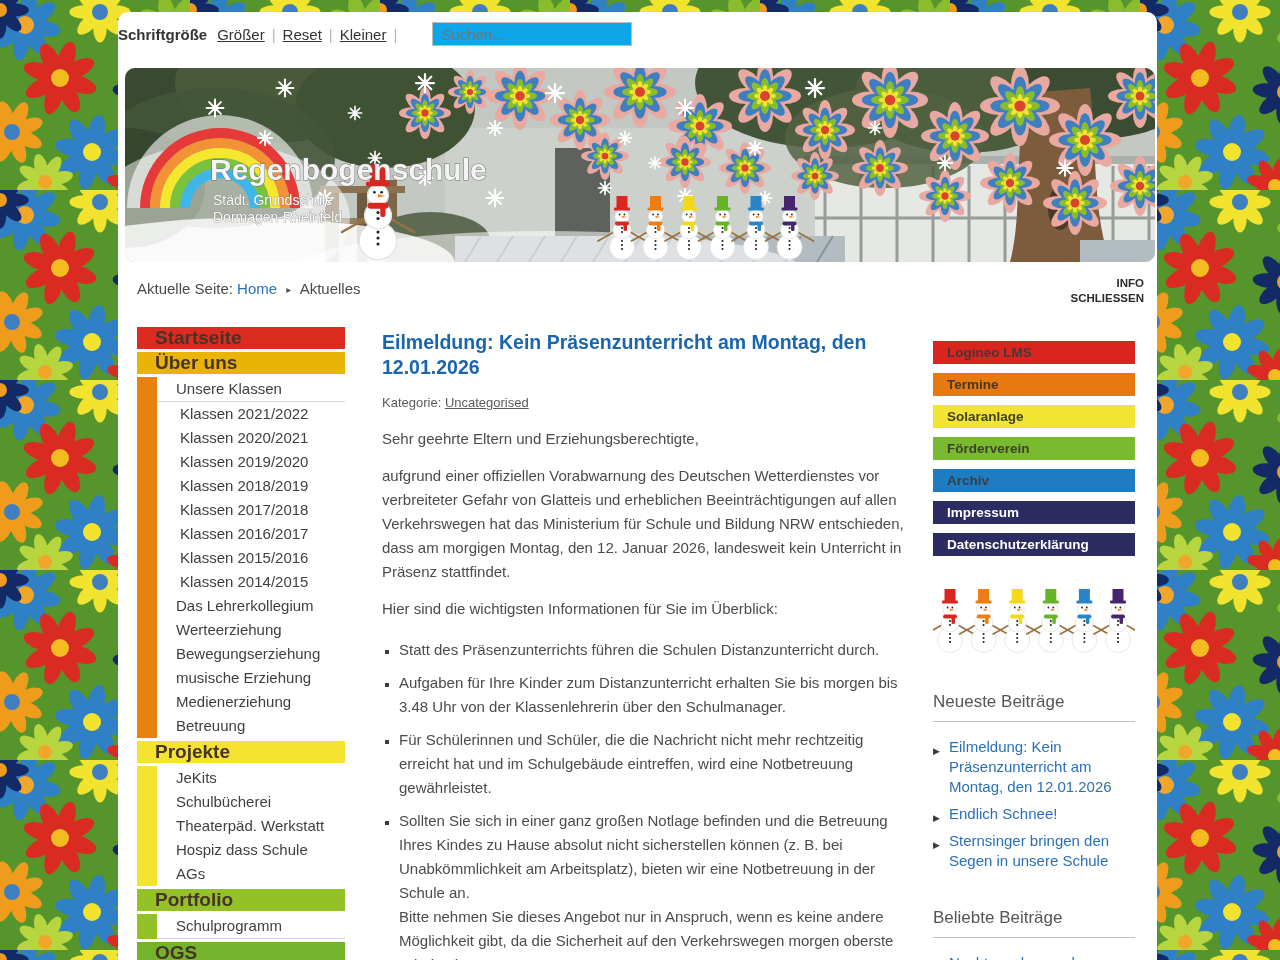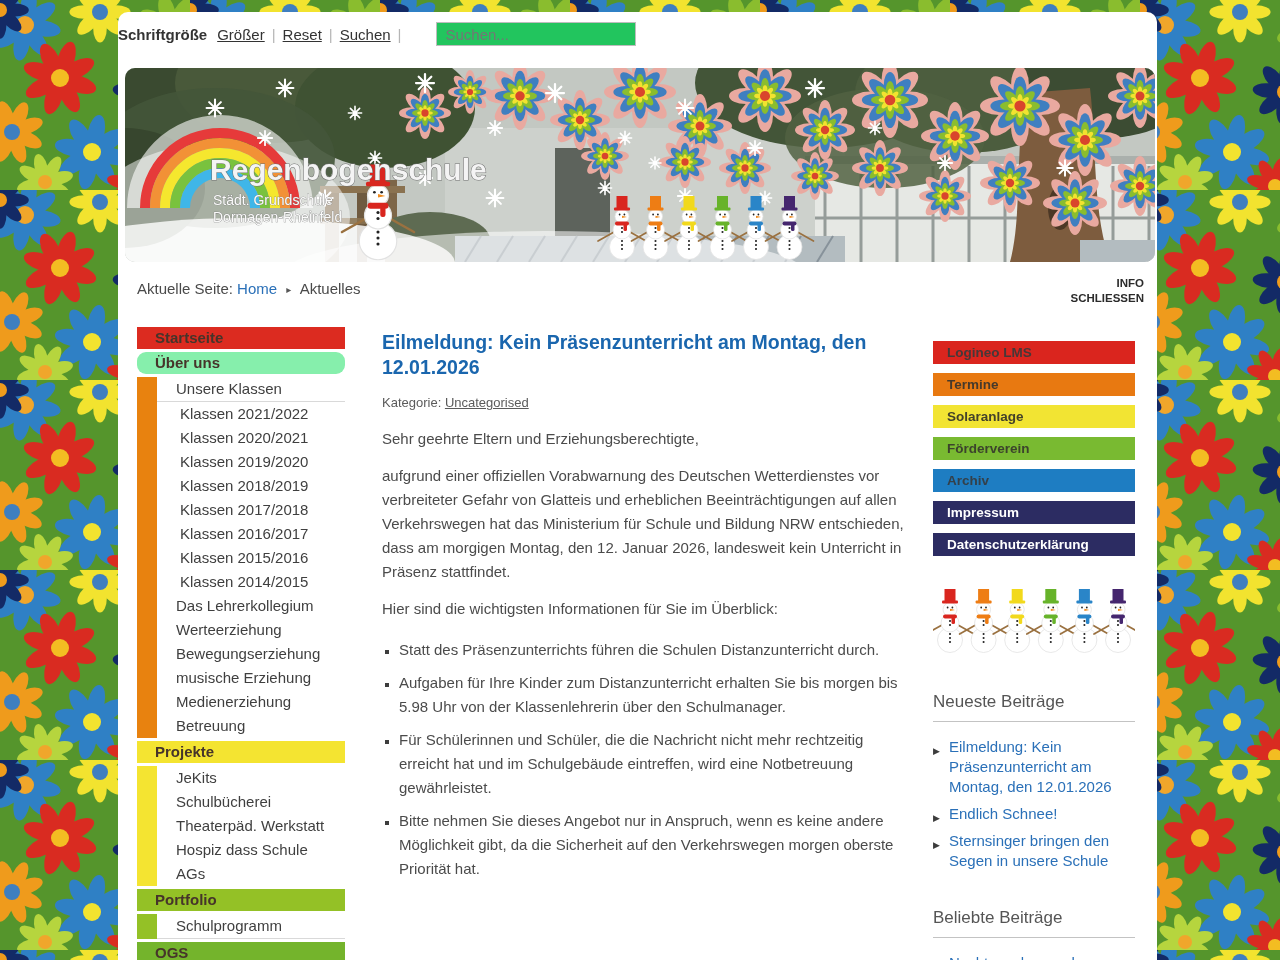--- a/index.html
+++ b/index.html
@@ -8,39 +8,39 @@
   #bg{position:absolute;inset:0;z-index:0}
   #card{position:absolute;left:118px;top:12px;width:1039px;height:948px;background:#fff;
         border-radius:10px 10px 0 0;z-index:1;overflow:hidden}
 
   
   #topbar{position:absolute;top:9px;left:0;right:17px;height:26px;display:flex;
           justify-content:flex-start;align-items:center;font-size:15px;color:#333}
   #topbar .lbl{font-weight:bold;margin-right:10px}
   #topbar a{color:#333;text-decoration:underline;cursor:pointer}
   #topbar .sep{color:#b5b5b5;margin:0 7px}
-  #search{width:182px;height:20px;border:1px solid #bdbdbd;background:#22c55e;
+  #search{width:182px;height:20px;border:1px solid #bdbdbd;background:#0ea5e9;
           font-family:"Liberation Sans",sans-serif;font-size:15px;color:#333;
           padding:1px 8px;margin-left:28px}
 
   
   #banner{position:absolute;left:7px;top:56px;width:1030px;height:194px;border-radius:10px;
           overflow:hidden;background:#c3c8c2}
   #banner svg{display:block}
 
   
   #crumb{position:absolute;left:19px;top:268px;font-size:15px;color:#4a4a4a}
   #crumb a{color:#2a70b8;text-decoration:none;cursor:pointer}
   #crumb .csep{font-size:10px;color:#555;margin:0 5px;vertical-align:1px}
   #info-toggle{position:absolute;right:13px;top:264px;width:84px;text-align:right;
                font-size:11.5px;font-weight:bold;color:#2b2b2b;line-height:15px;cursor:pointer}
 
   
   #menu{position:absolute;left:19px;top:315px;width:208px}
-  .m-top{height:22px;line-height:22px;padding-left:18px;font-weight:bold;font-size:15px;
+  .m-top{height:22px;line-height:22px;padding-left:18px;font-weight:bold;font-size:19px;
          color:#46342a;margin-bottom:3px;cursor:pointer}
   .m-sub{margin-bottom:3px;background:#fff}
   .m-item{height:24px;line-height:24px;font-size:15px;color:#3f3f3f;cursor:pointer;
           white-space:nowrap;overflow:hidden}
   .lvl2{padding-left:19px}
   .lvl3{padding-left:23px}
   .divider{border-bottom:1px solid #d9d9d9}
 
   
   #article{position:absolute;left:264px;top:318px;width:534px}
@@ -110,21 +110,21 @@
 </div>
 
 <div id="card">
 
   <div id="topbar">
     <span class="lbl">Schriftgröße</span>
     <a>Größer</a>
     <span class="sep">|</span>
     <a>Reset</a>
     <span class="sep">|</span>
-    <a>Suchen</a>
+    <a>Kleiner</a>
     <span class="sep">|</span>
     <input id="search" type="text" placeholder="Suchen..." style="">
   </div>
 
   <div id="banner">
     <svg width="1030" height="194" viewBox="0 0 1030 194">
       <defs>
         <g id="flo2">
           <ellipse cx="19" cy="0" rx="17" ry="8"></ellipse>
           <ellipse cx="19" cy="0" rx="17" ry="8" transform="rotate(45)"></ellipse>
@@ -476,21 +476,21 @@
   <div id="crumb">
     <span>Aktuelle Seite:</span>
     <a>Home</a>
     <span class="csep">▸</span>
     <span>Aktuelles</span>
   </div>
   <div id="info-toggle">INFO SCHLIESSEN</div>
 
   <nav id="menu">
       <div class="m-top" style="background: rgb(220, 43, 32);">Startseite</div>
-      <div class="m-top" style="background: #86efac; border-radius: 9px;">Über uns</div>
+      <div class="m-top" style="background: #eab308;">Über uns</div>
       <div class="m-sub" style="border-left: 20px solid rgb(232, 130, 15);">
         <div class="m-item lvl2 divider">Unsere Klassen</div>
         <div class="m-item lvl3">Klassen 2021/2022</div>
         <div class="m-item lvl3">Klassen 2020/2021</div>
         <div class="m-item lvl3">Klassen 2019/2020</div>
         <div class="m-item lvl3">Klassen 2018/2019</div>
         <div class="m-item lvl3">Klassen 2017/2018</div>
         <div class="m-item lvl3">Klassen 2016/2017</div>
         <div class="m-item lvl3">Klassen 2015/2016</div>
         <div class="m-item lvl3">Klassen 2014/2015</div>
@@ -525,26 +525,27 @@
     <div id="article-paragraphs">
         <p>Sehr geehrte Eltern und Erziehungsberechtigte,</p>
         <p>aufgrund einer offiziellen Vorabwarnung des Deutschen Wetterdienstes vor verbreiteter Gefahr von Glatteis und erheblichen Beeinträchtigungen auf allen Verkehrswegen hat das Ministerium für Schule und Bildung NRW entschieden, dass am morgigen Montag, den 12. Januar 2026, landesweit kein Unterricht in Präsenz stattfindet.</p>
         <p>Hier sind die wichtigsten Informationen für Sie im Überblick:</p>
       </div>
     <ul id="article-bullets">
         <li>
           <div>Statt des Präsenzunterrichts führen die Schulen Distanzunterricht durch.</div>
         </li>
         <li>
-          <div>Aufgaben für Ihre Kinder zum Distanzunterricht erhalten Sie bis morgen bis 5.98 Uhr von der Klassenlehrerin über den Schulmanager.</div>
+          <div>Aufgaben für Ihre Kinder zum Distanzunterricht erhalten Sie bis morgen bis 3.48 Uhr von der Klassenlehrerin über den Schulmanager.</div>
         </li>
         <li>
           <div>Für Schülerinnen und Schüler, die die Nachricht nicht mehr rechtzeitig erreicht hat und im Schulgebäude eintreffen, wird eine Notbetreuung gewährleistet.</div>
         </li>
         <li>
+          <div>Sollten Sie sich in einer ganz großen Notlage befinden und die Betreuung Ihres Kindes zu Hause absolut nicht sicherstellen können (z. B. bei Unabkömmlichkeit am Arbeitsplatz), bieten wir eine Notbetreuung in der Schule an.</div>
           <div>Bitte nehmen Sie dieses Angebot nur in Anspruch, wenn es keine andere Möglichkeit gibt, da die Sicherheit auf den Verkehrswegen morgen oberste Priorität hat.</div>
         </li>
       </ul>
   </main>
 
   <aside id="rightcol">
     <div id="rb">
         <div class="rbtn" style="background: rgb(218, 37, 30); color: rgb(70, 56, 56);">Logineo LMS</div>
         <div class="rbtn" style="background: rgb(232, 121, 17); color: rgb(70, 57, 43);">Termine</div>
         <div class="rbtn" style="background: rgb(242, 228, 51); color: rgb(67, 65, 42);">Solaranlage</div>

